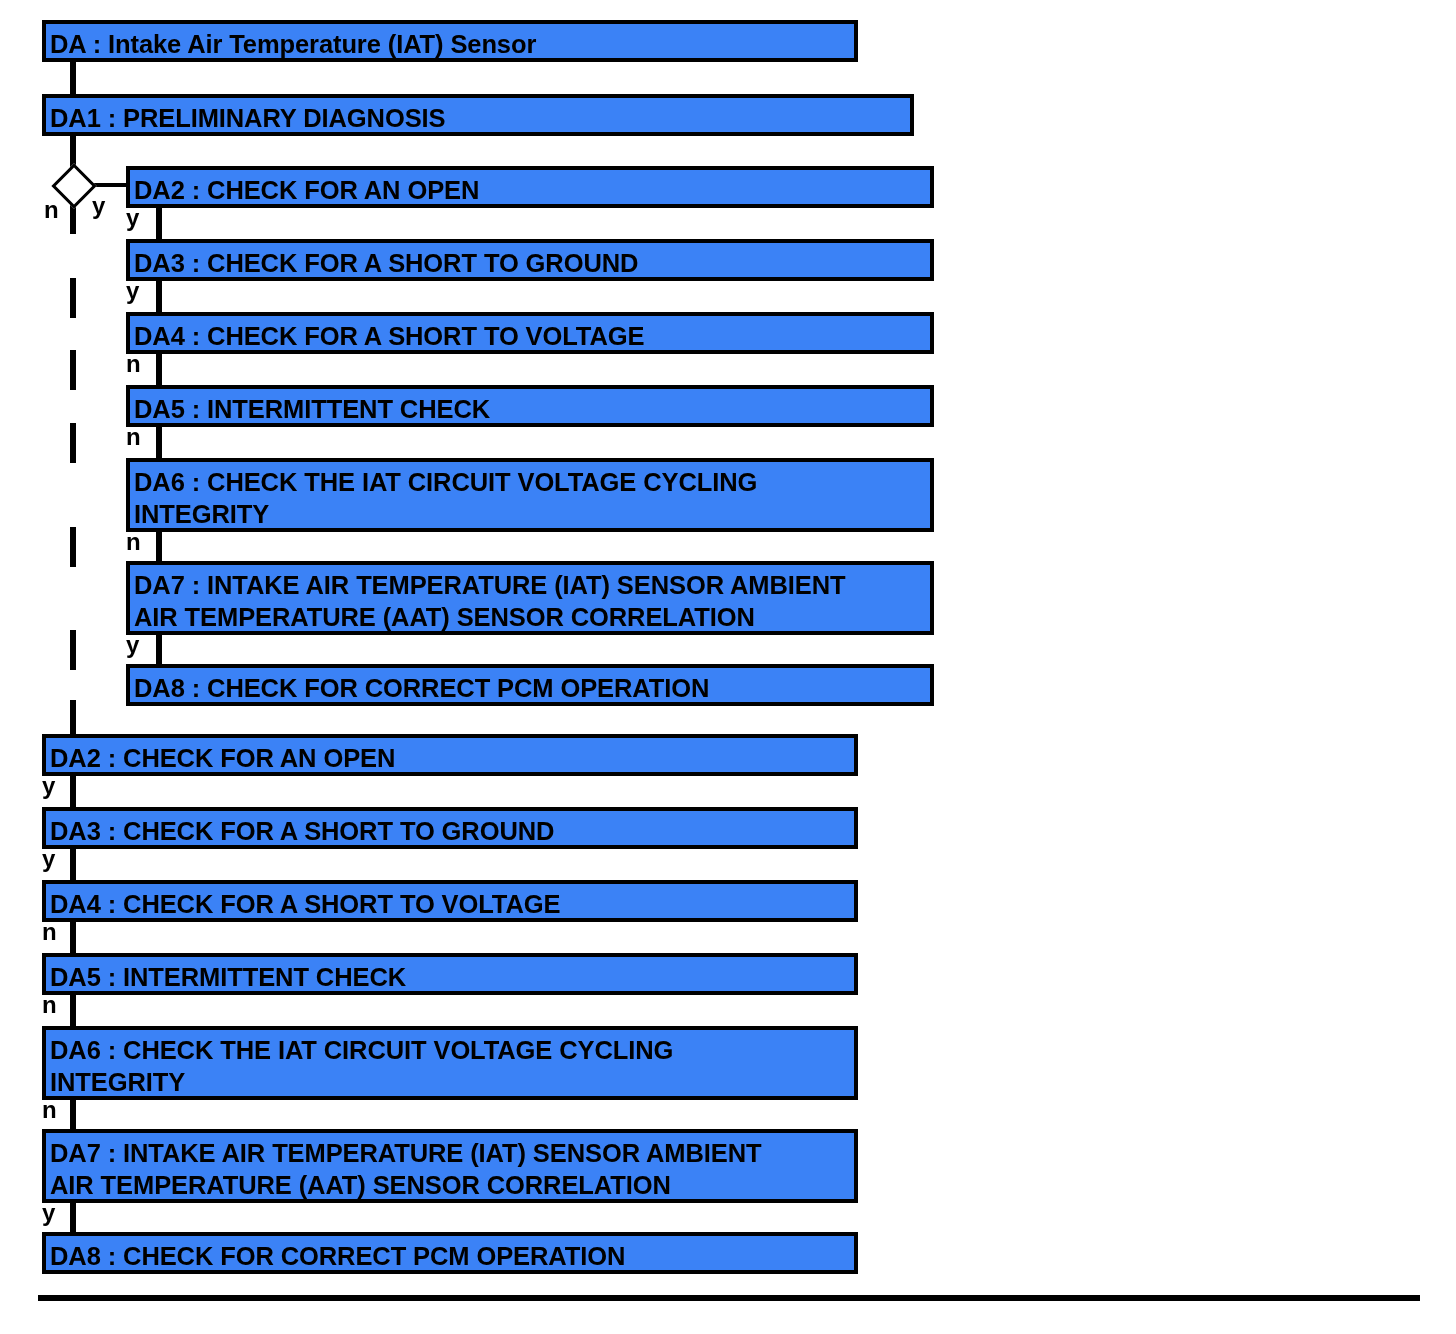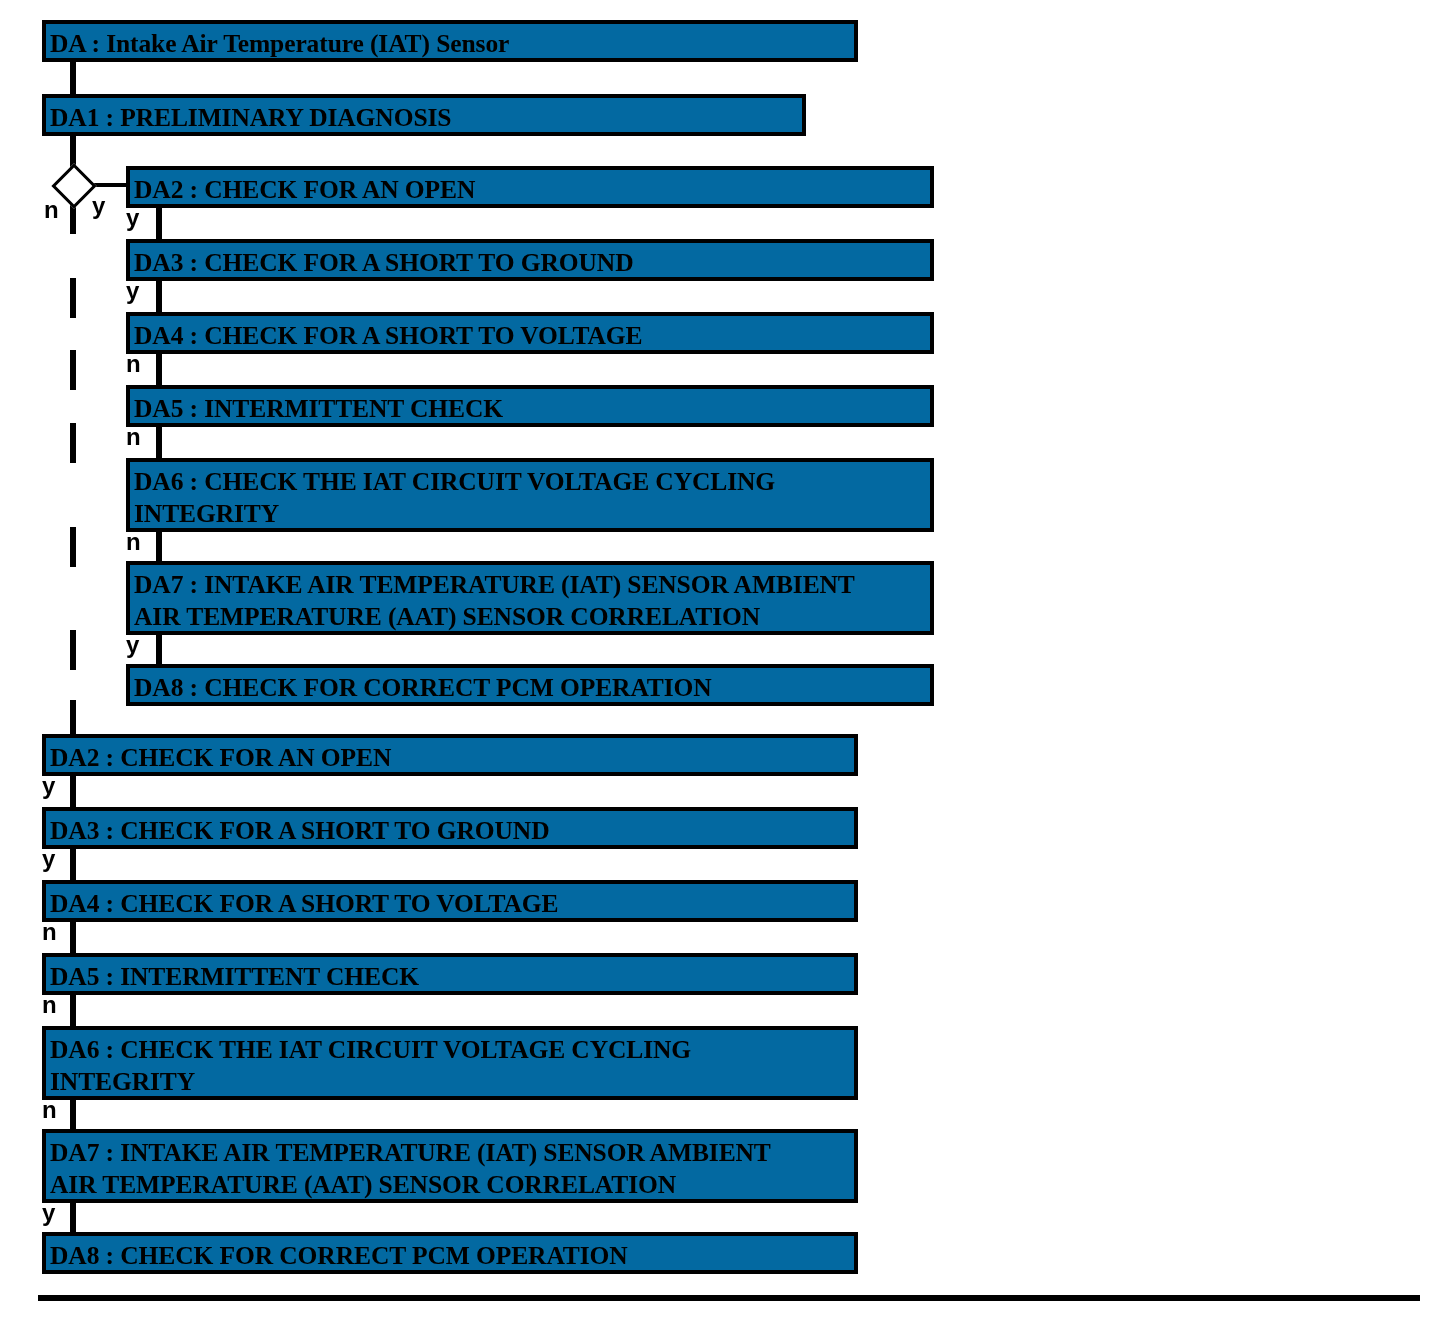--- a/index.html
+++ b/index.html
@@ -16,23 +16,22 @@
     width: 1456px;
     height: 1334px;
     background: #ffffff;
     overflow: hidden;
   }
   
   .node-box {
     position: absolute;
     box-sizing: border-box;
     border: 4px solid #000000;
-    background: #0369a1;
+    background: #3b82f6;
     z-index: 6;
-    font-family: Liberation Serif, serif;
   }
   .node-label {
     position: absolute;
     left: 4px;
     top: 1px;
     right: 2px;
     font-size: 25.5px;
     font-weight: bold;
     line-height: 38px;
     letter-spacing: -0.1px;
@@ -97,21 +96,21 @@
 <body>
 
 <div id="canvas">
 
   <div class="node-box title-box" style="left:42px; top:20px; width:816px; height:42px;">
     <span class="node-label">DA : Intake Air Temperature (IAT) Sensor</span>
   </div>
 
   <div class="v-line" style="left:70px; top:58px; height:40px;"></div>
 
-  <div class="node-box" style="left:42px; top:94px; width:764px; height:42px;">
+  <div class="node-box" style="left:42px; top:94px; width:872px; height:42px;">
     <span class="node-label">DA1 : PRELIMINARY DIAGNOSIS</span>
   </div>
 
   <div class="v-line" style="left:70px; top:132px; height:40px;"></div>
 
   <div class="diamond" style="left:58px; top:170px;"></div>
 
   <div class="h-line" style="left:88px; top:183px; width:44px;"></div>
 
   <span class="branch-label" style="left:44px; top:198px;">n</span>

